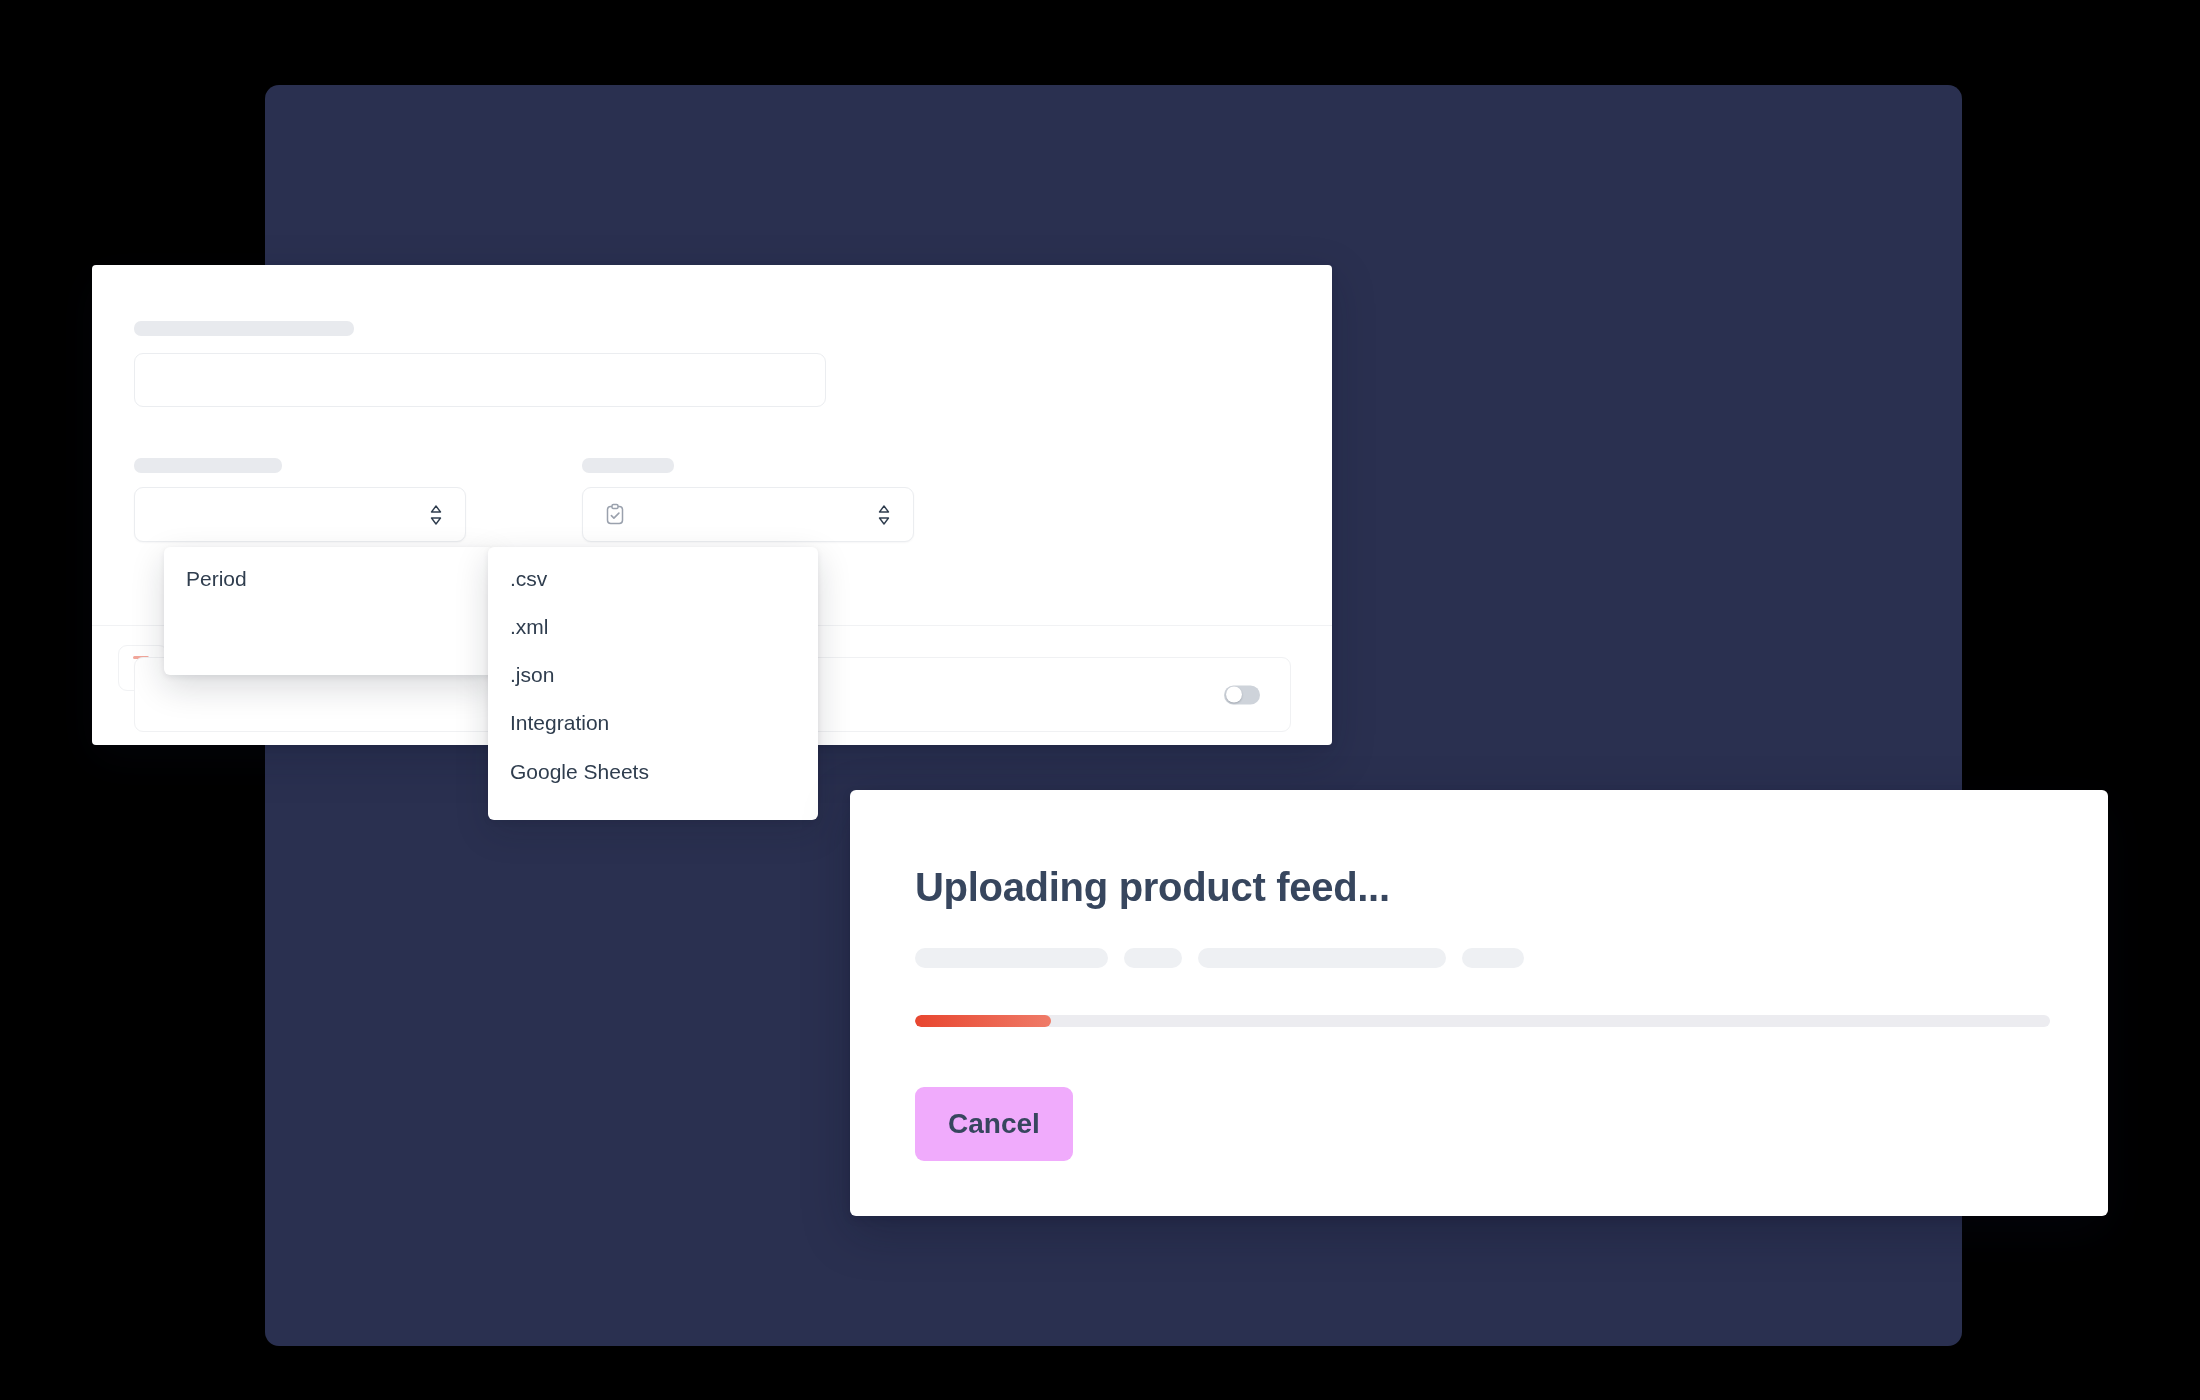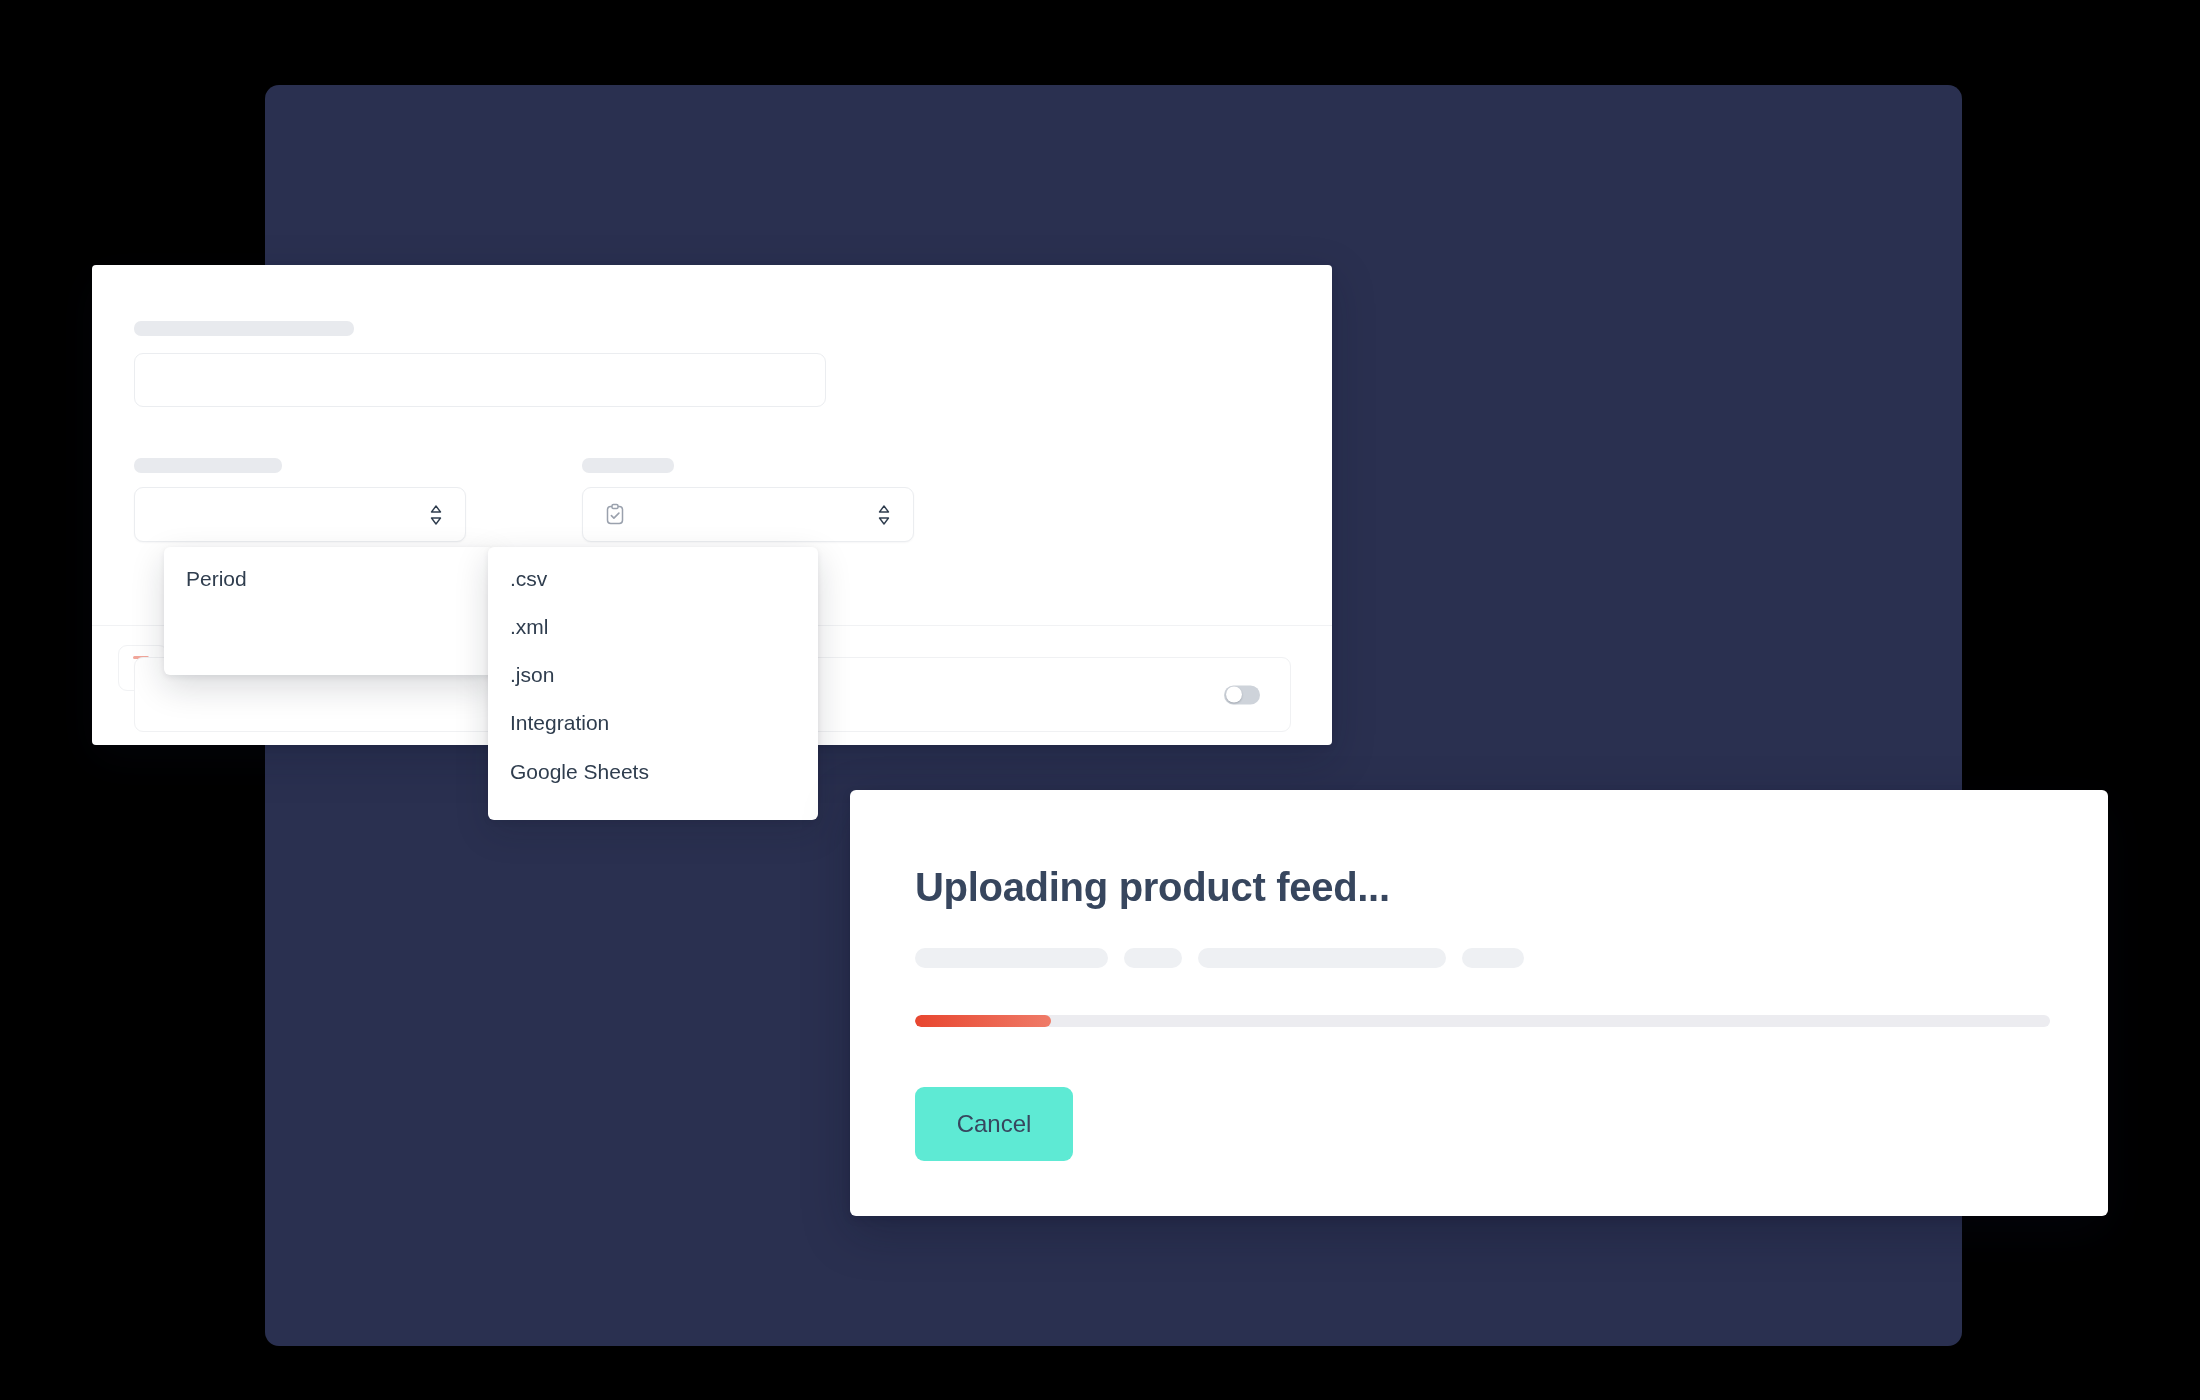--- a/index.html
+++ b/index.html
@@ -107,23 +107,23 @@
   #progress-track{
     position:absolute;left:65px;top:225px;width:1135px;height:12px;
     background:#ececf0;border-radius:6px;overflow:hidden;
   }
   #progress-fill{
     height:100%;border-radius:6px;
     background:linear-gradient(90deg,#e8462f 0%,#ef7b68 100%);
   }
   #cancel-button{
     position:absolute;left:65px;top:297px;width:158px;height:74px;
-    background:#5eead4;border:none;border-radius:9px;
+    background:#f0abfc;border:none;border-radius:9px;
     font-family:"Liberation Sans","DejaVu Sans",sans-serif;
-    font-size:24px;font-weight:normal;color:#37465e;cursor:pointer;
+    font-size:28px;font-weight:bold;color:#37465e;cursor:pointer;
   }
 </style>
 </head>
 <body>
 
 <div id="app-panel"></div>
 
 <div class="card" id="form-card">
 
   <span class="skel" id="label-feed-name"></span>

